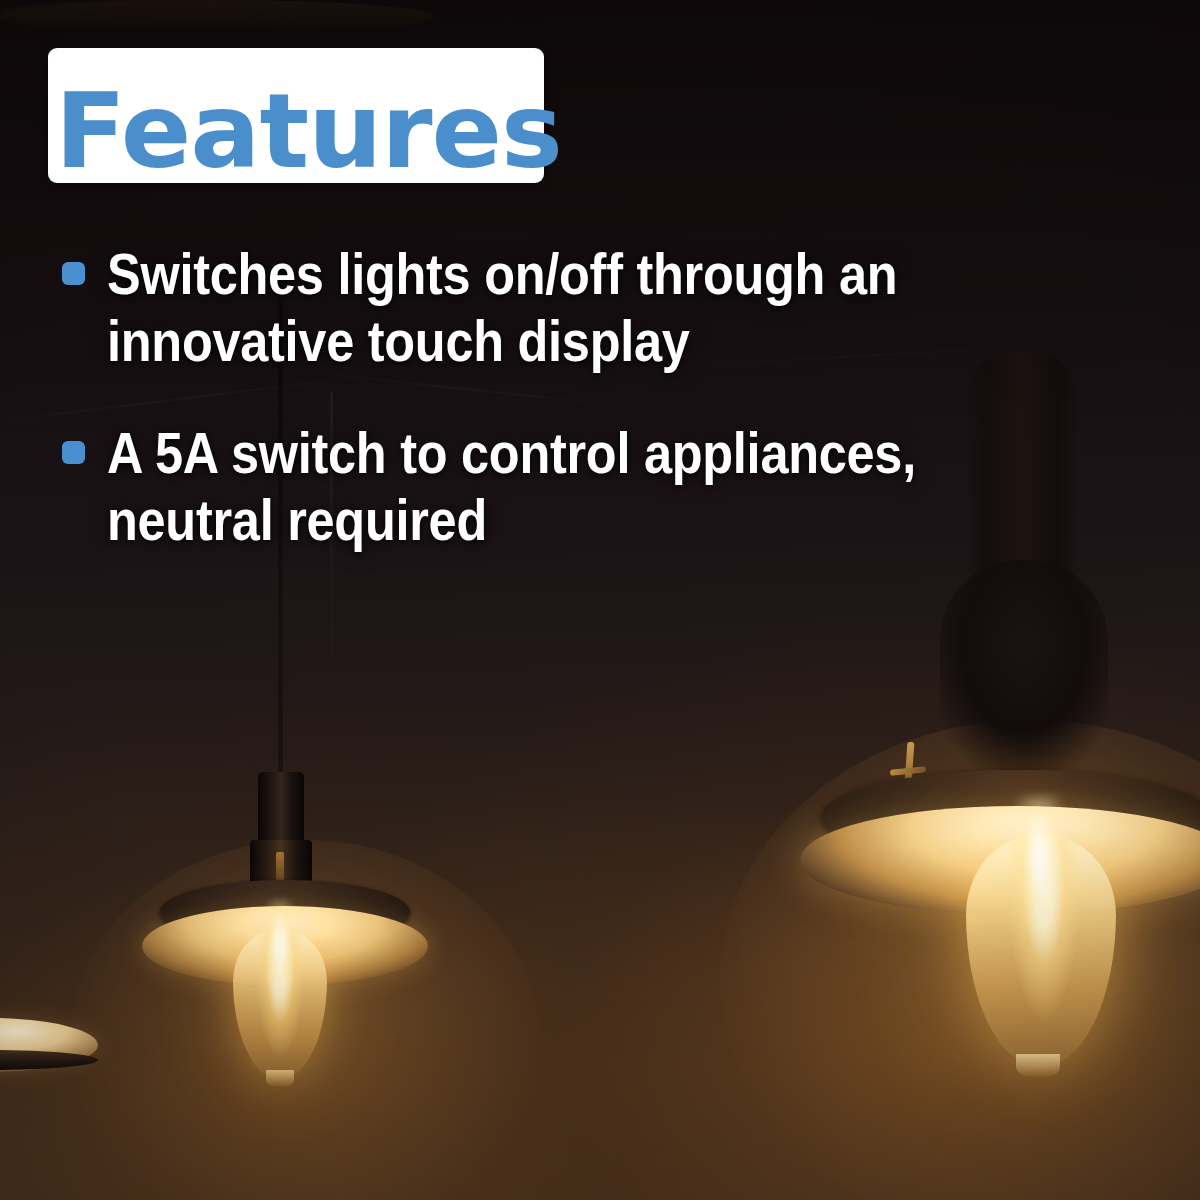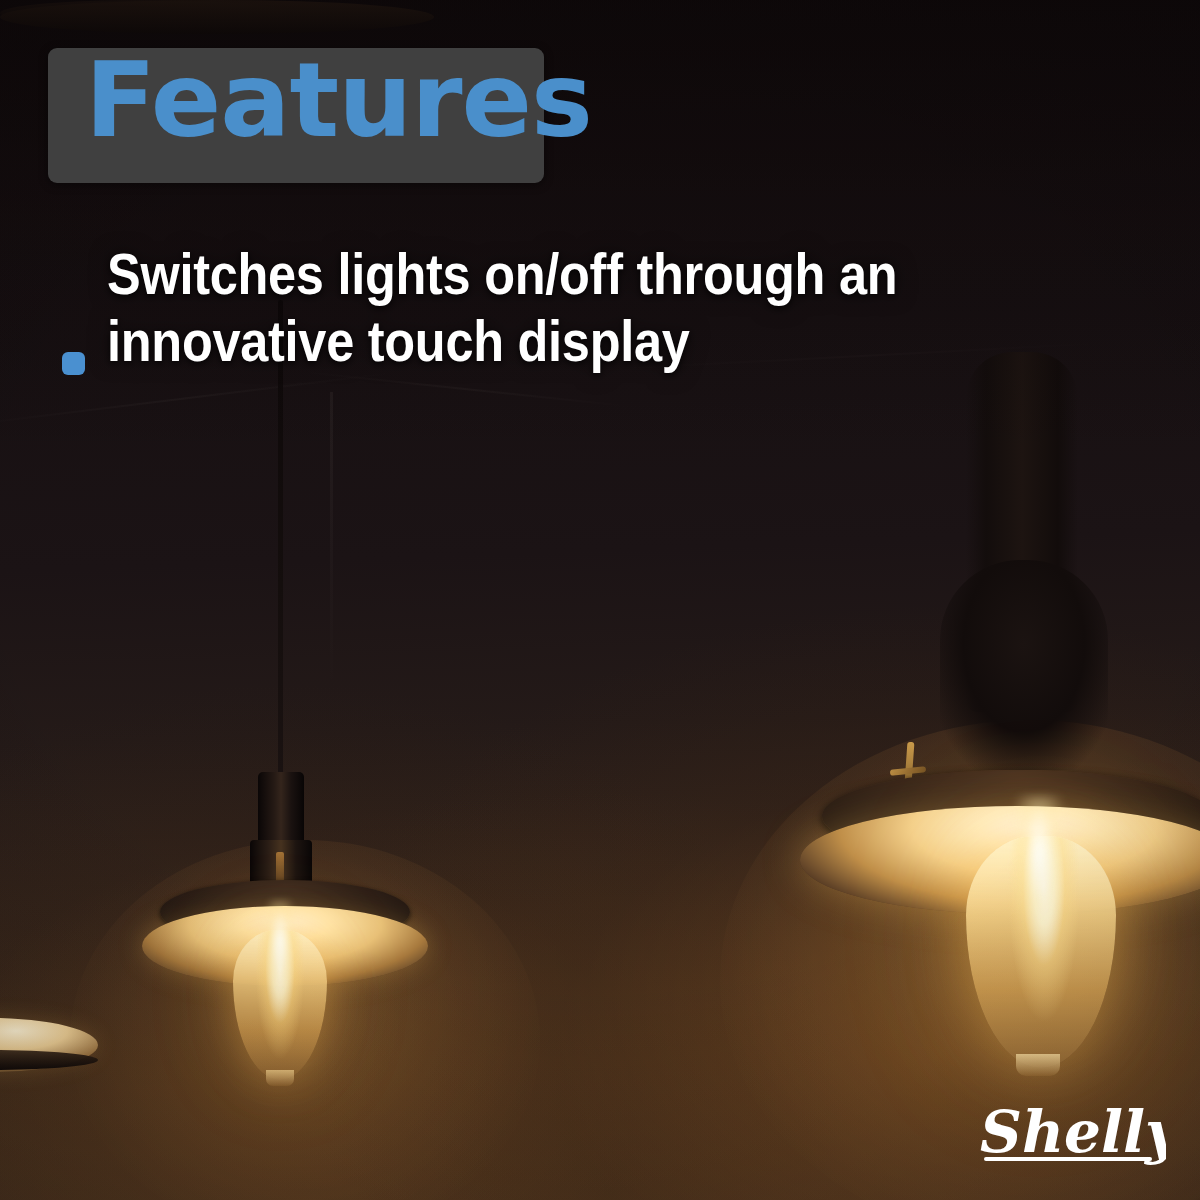--- a/index.html
+++ b/index.html
@@ -194,45 +194,45 @@
       linear-gradient(180deg, rgba(10,6,7,.72) 0%, rgba(12,7,8,.34) 18%, rgba(0,0,0,0) 38%),
       radial-gradient(ellipse 120% 90% at 50% 46%, rgba(0,0,0,0) 40%, rgba(8,5,6,.40) 100%);
   }
 
   
   .content { position:absolute; inset:0; }
 
   #features-header {
     position:absolute; left:48px; top:48px;
     width:496px; height:135px;
-    background:#404040;
+    background:#ffffff;
     border-radius:9px;
-    display:flex; align-items:flex-start;
-    padding-left:37px;
+    display:flex; align-items:flex-end;
+    padding-left:7px;
     box-shadow:0 2px 10px rgba(0,0,0,.45);
   }
   #features-header-title {
     color:#4a8fcb;
     font-size:104px;
     font-weight:bold;
     line-height:1;
     letter-spacing:-1px;
     font-family:"DejaVu Sans", sans-serif;
     white-space:nowrap;
   }
 
   #features-list {
     position:absolute; left:62px; top:240px;
     width:1030px;
     list-style:none;
   }
   .feature-item {
     position:relative;
     display:flex;
-    align-items:flex-end;
+    align-items:flex-start;
     margin-bottom:44px;
   }
   .feature-bullet {
     flex:0 0 auto;
     width:23px; height:23px;
     background:#4a90d0;
     border-radius:6px;
     margin-top:22px;
     margin-right:22px;
   }
@@ -318,25 +318,24 @@
     </div>
 
     <ul id="features-list">
 
       <li class="feature-item">
         <span class="feature-bullet"></span>
         <span class="feature-text">Switches lights on/off through an
 innovative touch display</span>
       </li>
 
+      <li class="feature-item">
+        <span class="feature-bullet"></span>
+        <span class="feature-text">A 5A switch to control appliances,
+neutral required</span>
+      </li>
 
 
     </ul>
 
-    <div id="shelly-logo">
-      <svg viewBox="0 0 190 78" xmlns="http://www.w3.org/2000/svg" aria-hidden="true">
-        <text id="shelly-logo-text" x="4" y="58">Shelly</text>
-        <rect x="8" y="63" width="168" height="4" rx="2" fill="#ffffff"></rect>
-      </svg>
-    </div>
 
   </div>
 </div>
 
 </body></html>

